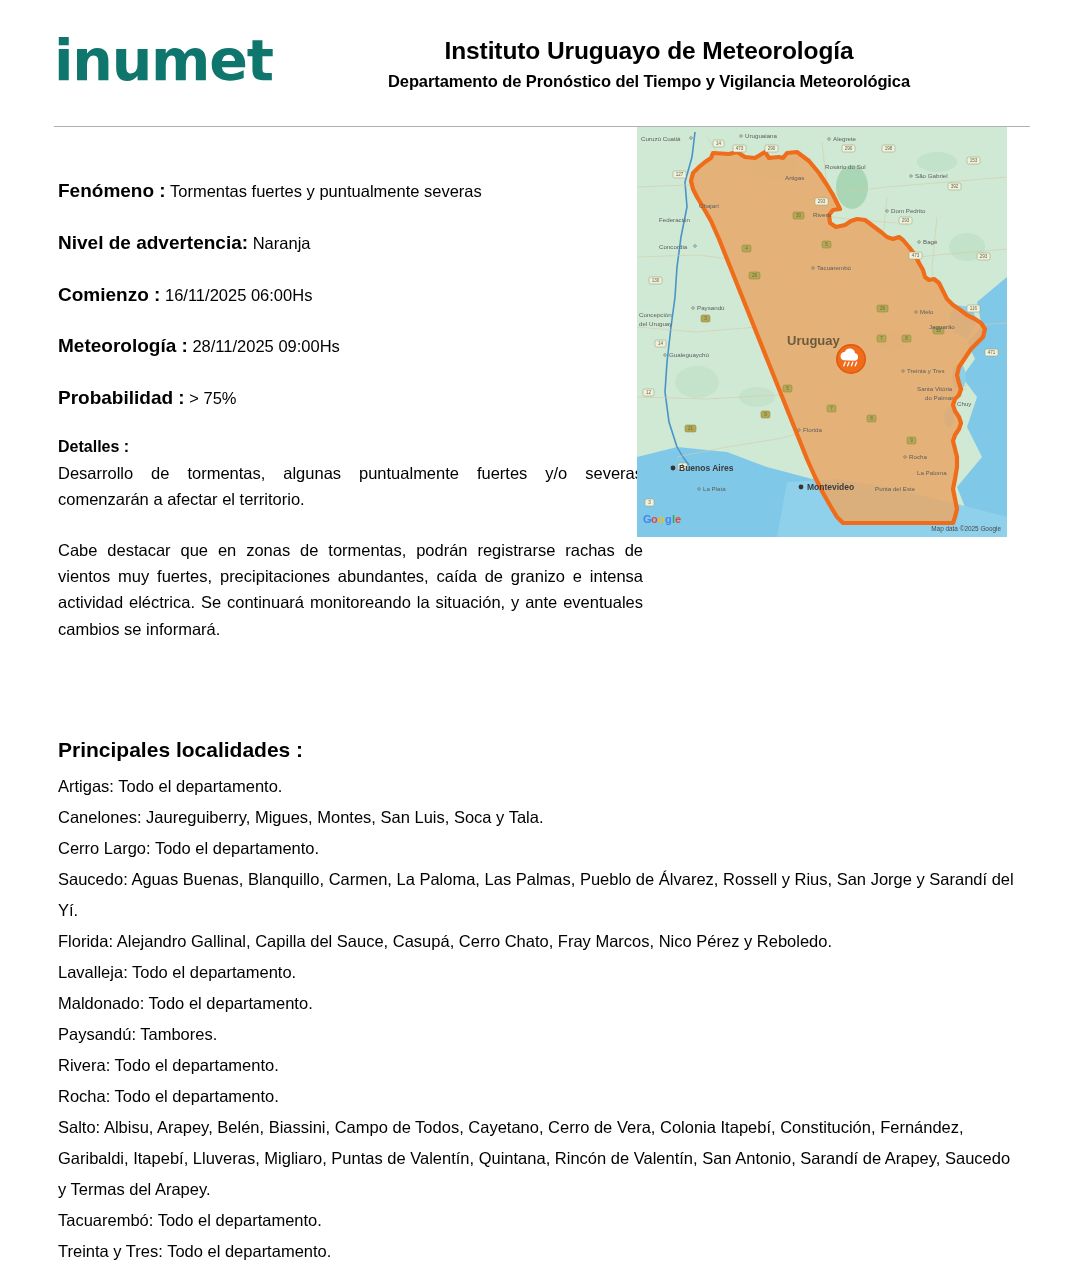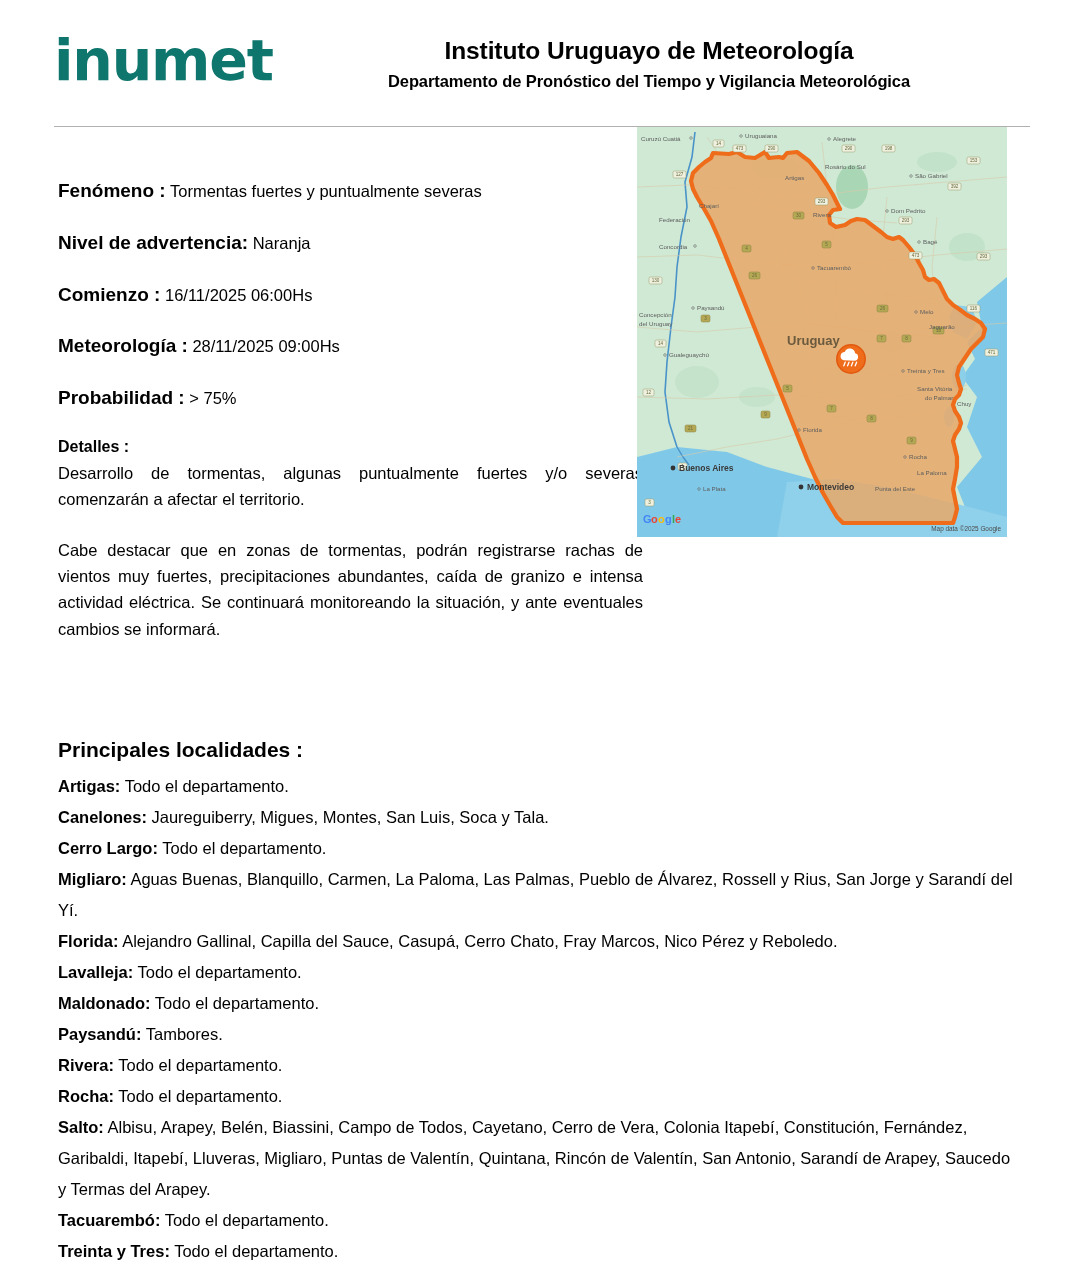--- a/index.html
+++ b/index.html
@@ -119,21 +119,21 @@
   }
   .loc-title {
     font-size: 21px;
     font-weight: 700;
     margin-bottom: 9px;
   }
   .loc-row {
     font-size: 16.5px;
     line-height: 1.88;
   }
-  .loc-row b { font-weight: 700; }
+  .loc-row b { font-weight: 400; }
 </style>
 </head>
 <body>
 
 <div class="header">
   <div class="logo">
     <div class="logo-text">inumet</div>
   </div>
   <div class="header-titles">
     <div class="org-title">Instituto Uruguayo de Meteorología</div>
@@ -452,21 +452,21 @@
     </svg>
   </div>
 </div>
 
 <div class="localities">
   <div class="loc-title">Principales localidades :</div>
   <div id="loc-list">
       <div class="loc-row"><b>Artigas:</b><span> Todo el departamento.</span></div>
       <div class="loc-row"><b>Canelones:</b><span> Jaureguiberry, Migues, Montes, San Luis, Soca y Tala.</span></div>
       <div class="loc-row"><b>Cerro Largo:</b><span> Todo el departamento.</span></div>
-      <div class="loc-row"><b>Migliaro:</b><span> Aguas Buenas, Blanquillo, Carmen, La Paloma, Las Palmas, Pueblo de Álvarez, Rossell y Rius, San Jorge y Sarandí del Yí.</span></div>
+      <div class="loc-row"><b>Saucedo:</b><span> Aguas Buenas, Blanquillo, Carmen, La Paloma, Las Palmas, Pueblo de Álvarez, Rossell y Rius, San Jorge y Sarandí del Yí.</span></div>
       <div class="loc-row"><b>Florida:</b><span> Alejandro Gallinal, Capilla del Sauce, Casupá, Cerro Chato, Fray Marcos, Nico Pérez y Reboledo.</span></div>
       <div class="loc-row"><b>Lavalleja:</b><span> Todo el departamento.</span></div>
       <div class="loc-row"><b>Maldonado:</b><span> Todo el departamento.</span></div>
       <div class="loc-row"><b>Paysandú:</b><span> Tambores.</span></div>
       <div class="loc-row"><b>Rivera:</b><span> Todo el departamento.</span></div>
       <div class="loc-row"><b>Rocha:</b><span> Todo el departamento.</span></div>
       <div class="loc-row"><b>Salto:</b><span> Albisu, Arapey, Belén, Biassini, Campo de Todos, Cayetano, Cerro de Vera, Colonia Itapebí, Constitución, Fernández, Garibaldi, Itapebí, Lluveras, Migliaro, Puntas de Valentín, Quintana, Rincón de Valentín, San Antonio, Sarandí de Arapey, Saucedo y Termas del Arapey.</span></div>
       <div class="loc-row"><b>Tacuarembó:</b><span> Todo el departamento.</span></div>
       <div class="loc-row"><b>Treinta y Tres:</b><span> Todo el departamento.</span></div>
     </div>

